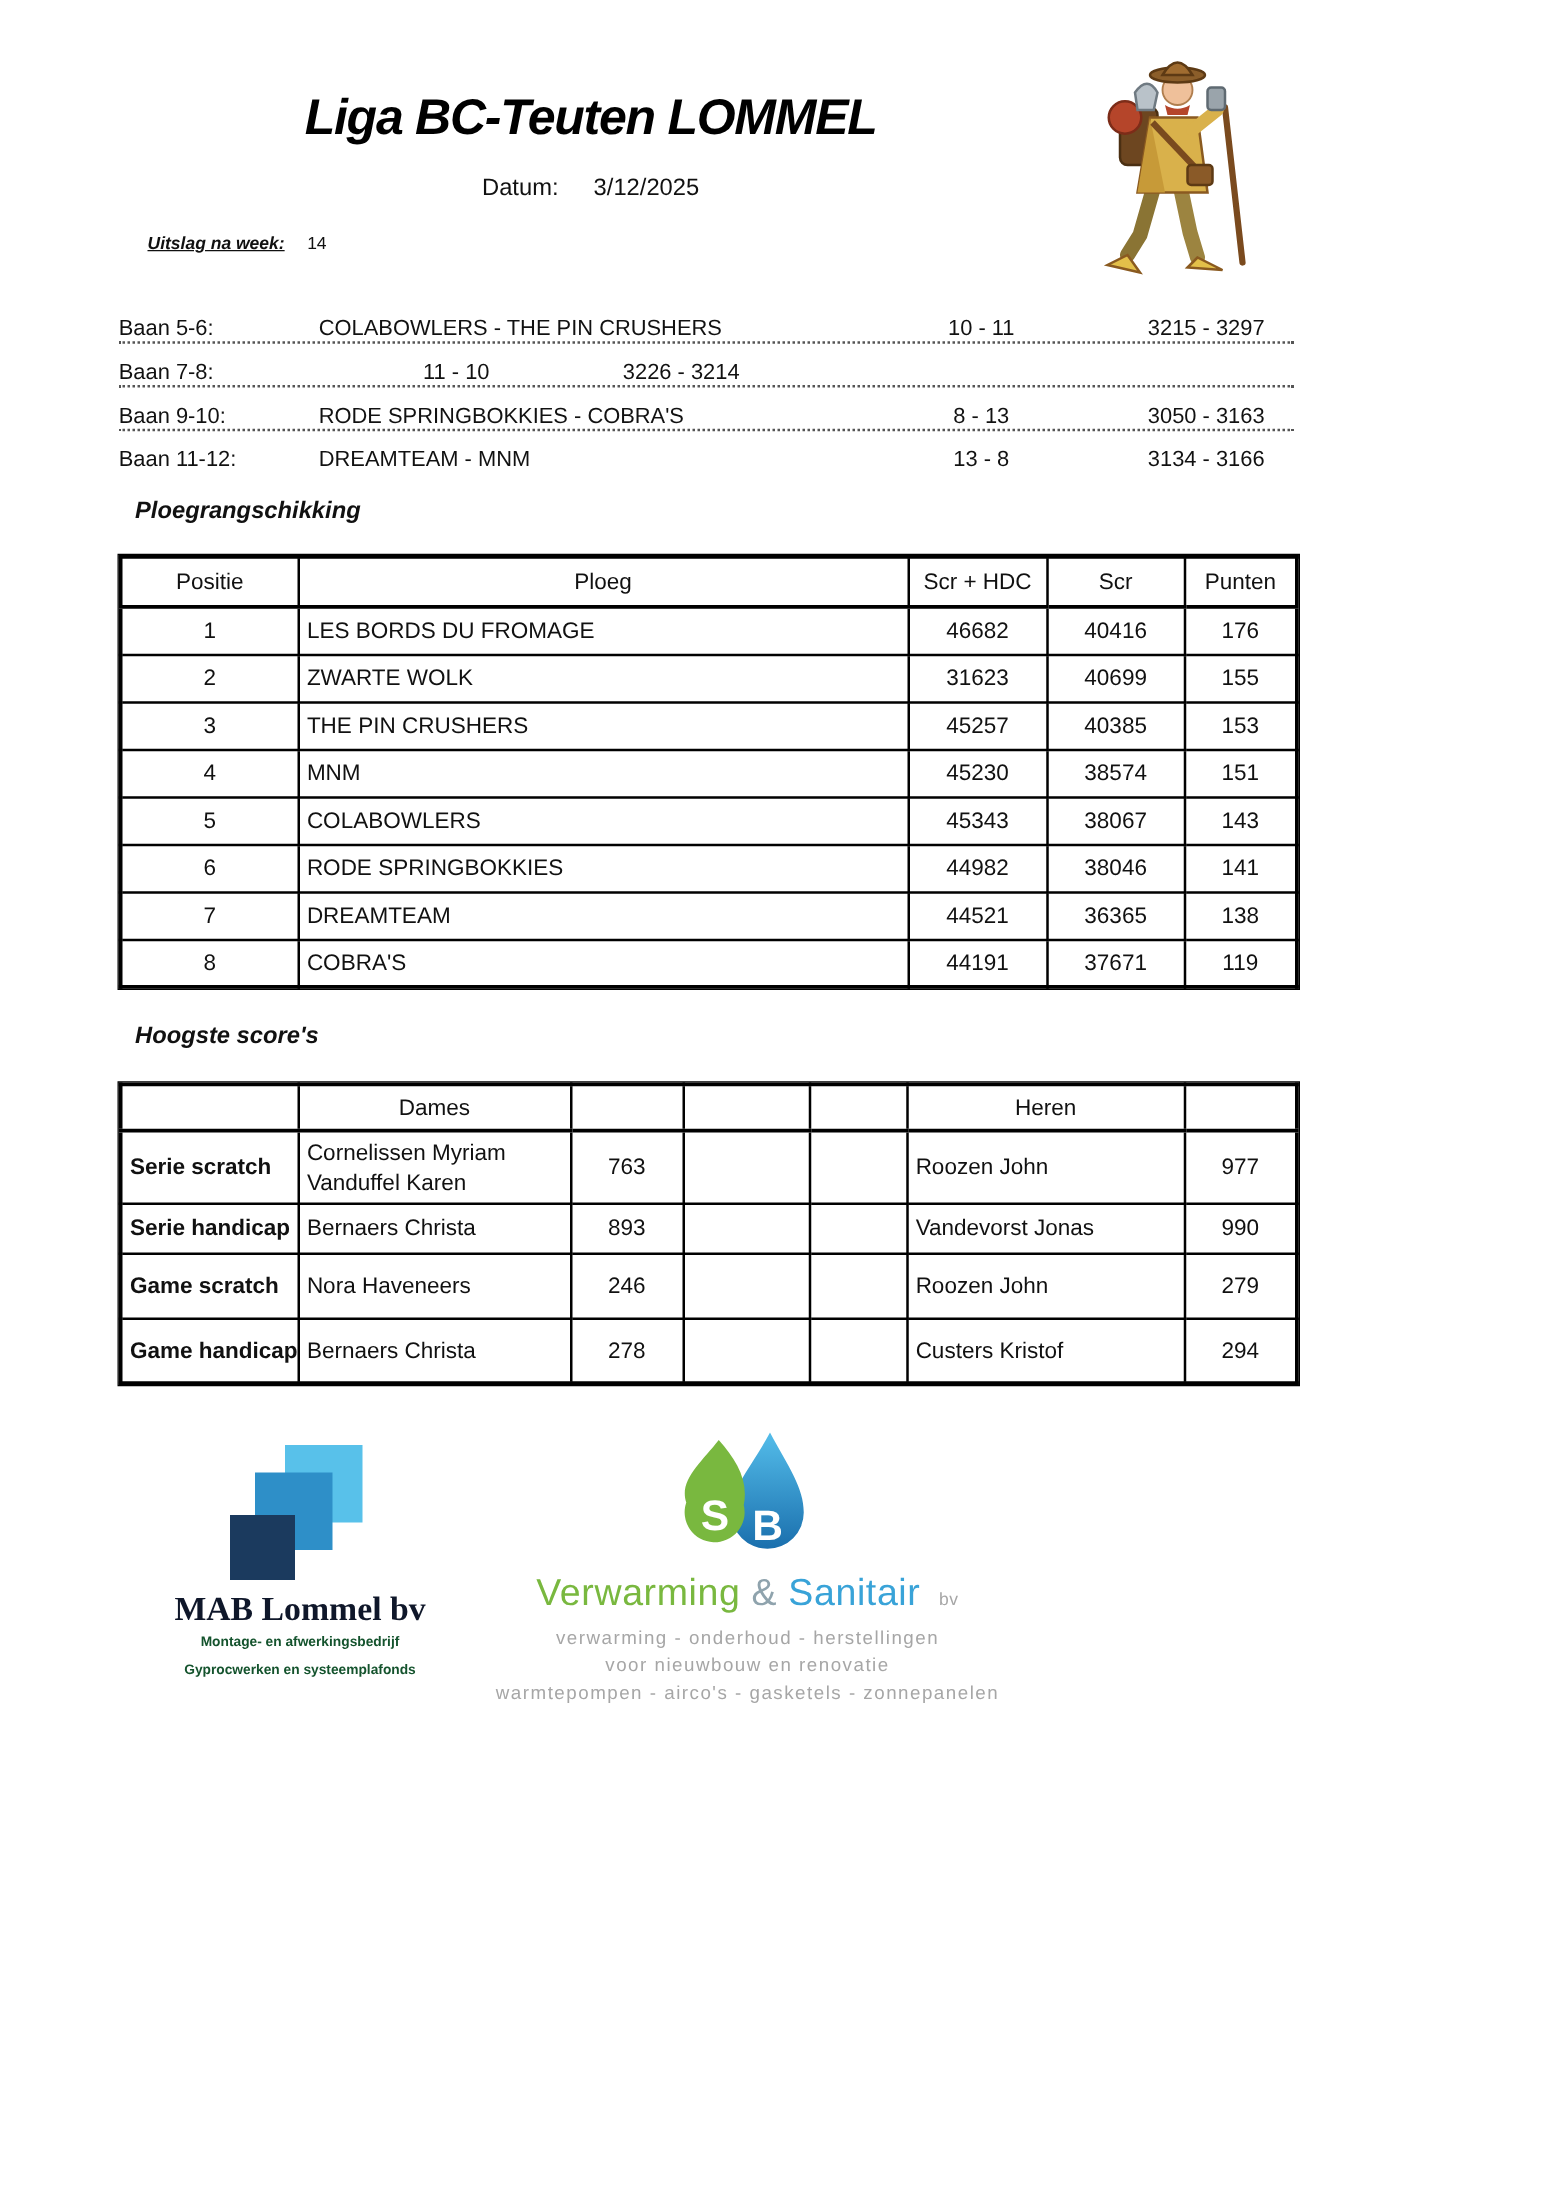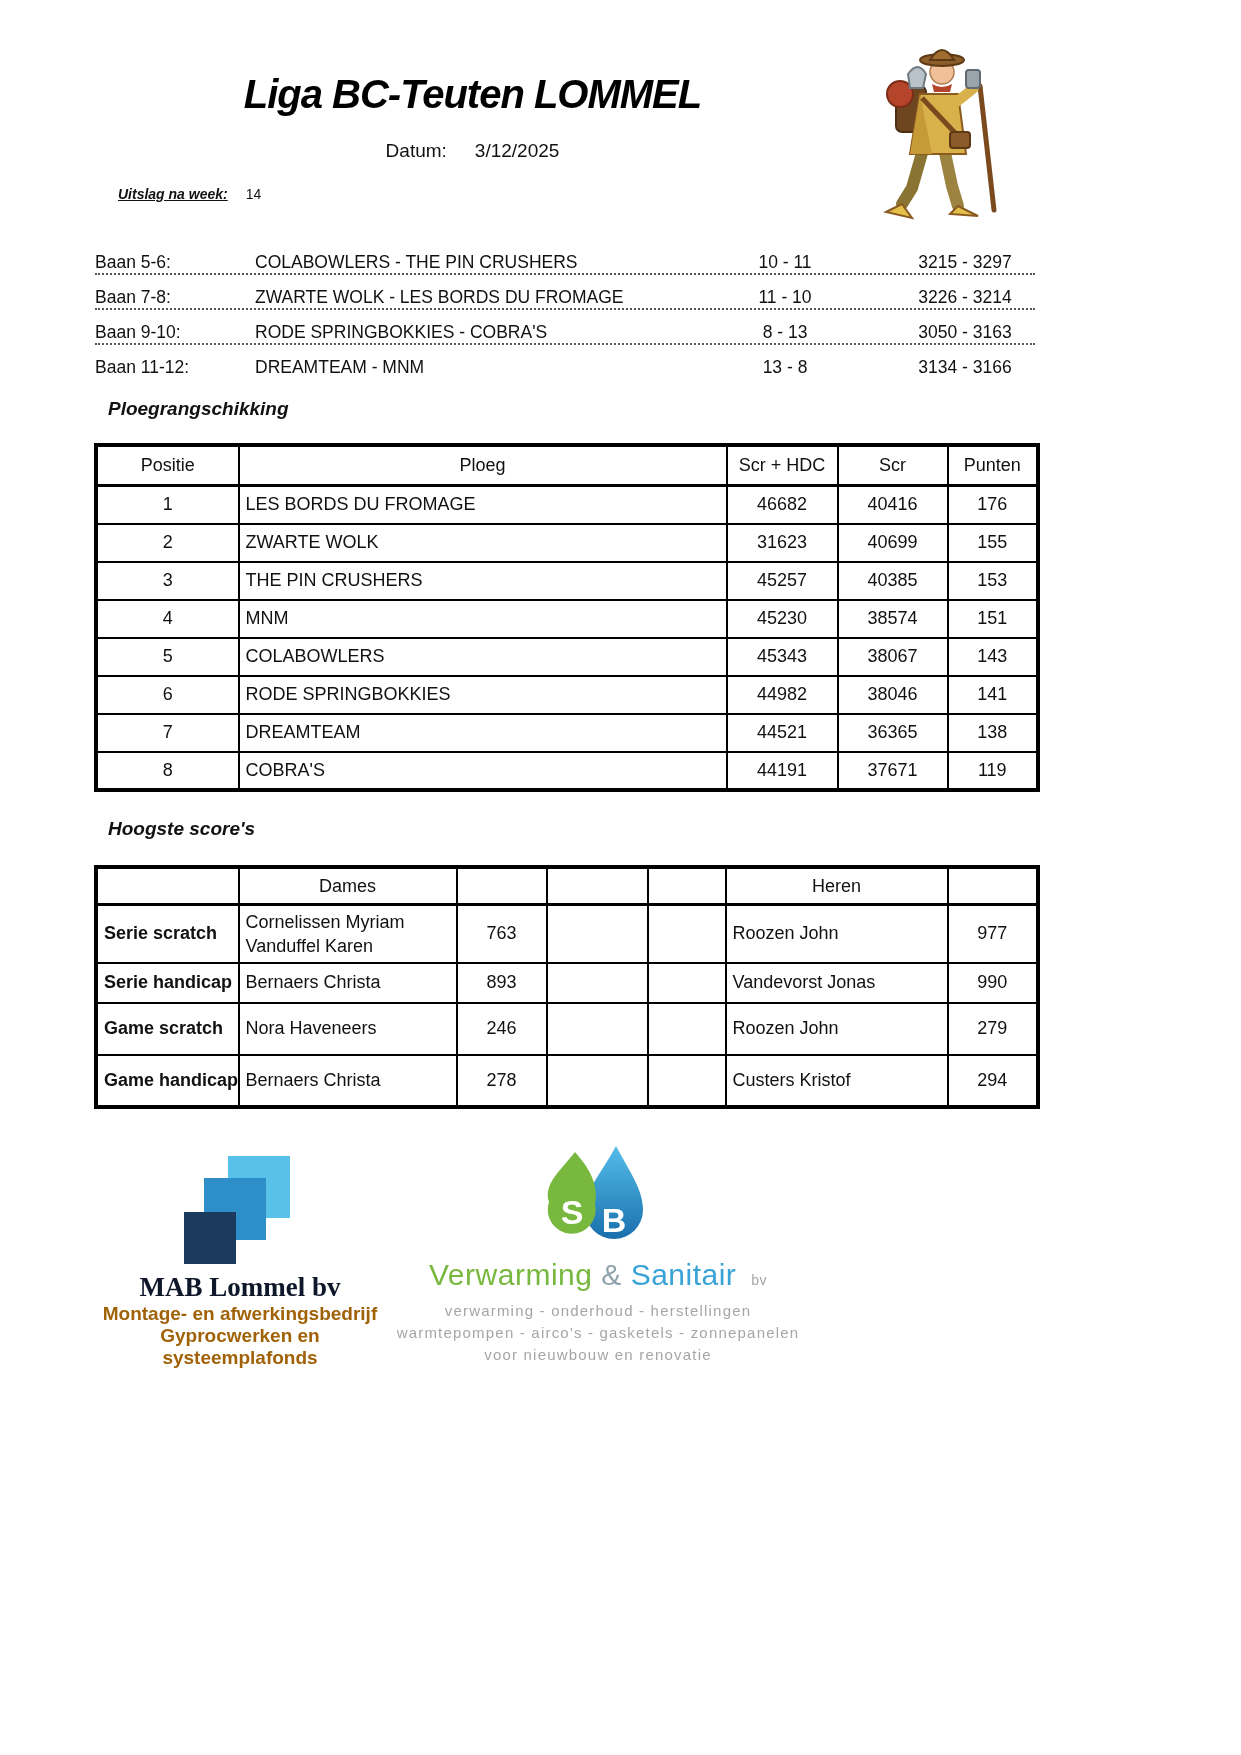--- a/index.html
+++ b/index.html
@@ -47,21 +47,21 @@
   .high-table .lab{font-weight:700;white-space:nowrap;}
   .name2line span{display:block;line-height:24px;}
   
   .mab{position:absolute;left:100px;top:1150px;width:280px;text-align:center;}
   .mab-squares{position:relative;width:280px;height:118px;}
   .sq{position:absolute;}
   .sq-light{left:128px;top:6px;width:62px;height:62px;background:#58c1ea;}
   .sq-mid{left:104px;top:28px;width:62px;height:62px;background:#2e8fc8;}
   .sq-navy{left:84px;top:62px;width:52px;height:52px;background:#1b3a5e;}
   .mab-name{font-family:"Liberation Serif", serif;font-size:27px;font-weight:700;color:#0f172a;margin-top:4px;}
-  .mab-tag{font-size:19px;font-weight:700;color:#a16207;line-height:22px;}
+  .mab-tag{font-size:11px;font-weight:700;color:#14532d;line-height:22px;}
   .sb{position:absolute;left:368px;top:1140px;width:460px;text-align:center;}
   .sb-mark{height:118px;}
   .sb-brand{font-size:30px;letter-spacing:0.5px;}
   .sb-brand .g{color:#79b83f;}
   .sb-brand .a{color:#8fa3ad;}
   .sb-brand .b{color:#39a3d8;}
   .sb-brand .bv{font-size:14px;color:#a6a6a6;margin-left:6px;}
   .sb-tag{font-size:15px;color:#a6a6a6;letter-spacing:1.2px;line-height:22px;margin-top:8px;}
   .sb-tag div{white-space:nowrap;}
 </style>
@@ -115,21 +115,20 @@
 
   <div class="results">
     <div class="res-row dotted">
       <span class="res-lane">Baan 5-6:</span>
       <span class="res-match">COLABOWLERS - THE PIN CRUSHERS</span>
       <span class="res-points">10 - 11</span>
       <span class="res-pins">3215 - 3297</span>
     </div>
     <div class="res-row dotted">
       <span class="res-lane">Baan 7-8:</span>
-      <span class="res-match">ZWARTE WOLK - LES BORDS DU FROMAGE</span>
       <span class="res-points">11 - 10</span>
       <span class="res-pins">3226 - 3214</span>
     </div>
     <div class="res-row dotted">
       <span class="res-lane">Baan 9-10:</span>
       <span class="res-match">RODE SPRINGBOKKIES - COBRA'S</span>
       <span class="res-points">8 - 13</span>
       <span class="res-pins">3050 - 3163</span>
     </div>
     <div class="res-row">
@@ -314,18 +313,18 @@
       </svg>
     </div>
     <div class="sb-brand">
       <span class="g">Verwarming</span>
       <span class="a">&amp;</span>
       <span class="b">Sanitair</span>
       <span class="bv">bv</span>
     </div>
     <div class="sb-tag">
       <div>verwarming - onderhoud - herstellingen</div>
+      <div>voor nieuwbouw en renovatie</div>
       <div>warmtepompen - airco's - gasketels - zonnepanelen</div>
-      <div>voor nieuwbouw en renovatie</div>
     </div>
   </div>
 
 </div>
 
 </body></html>

